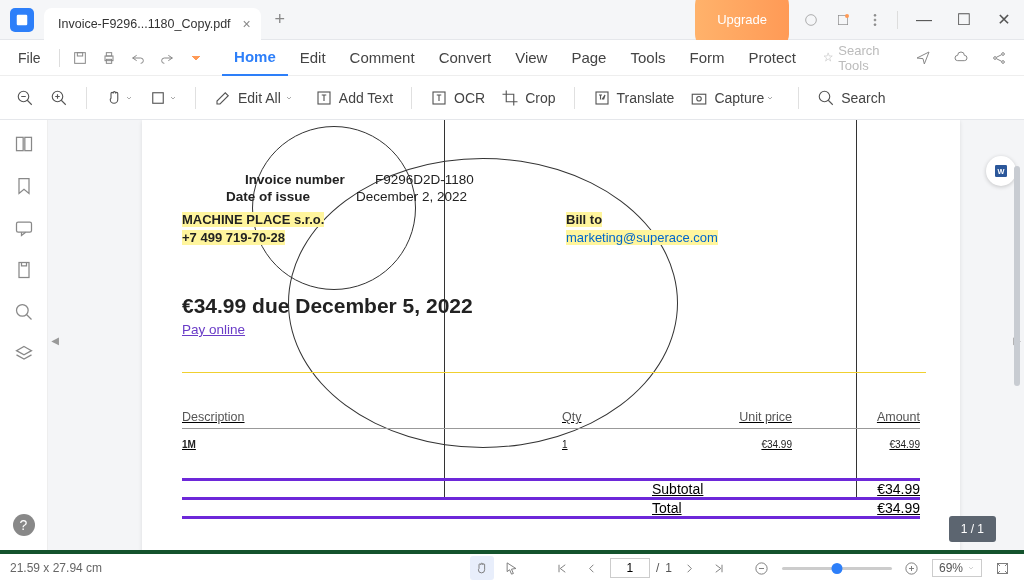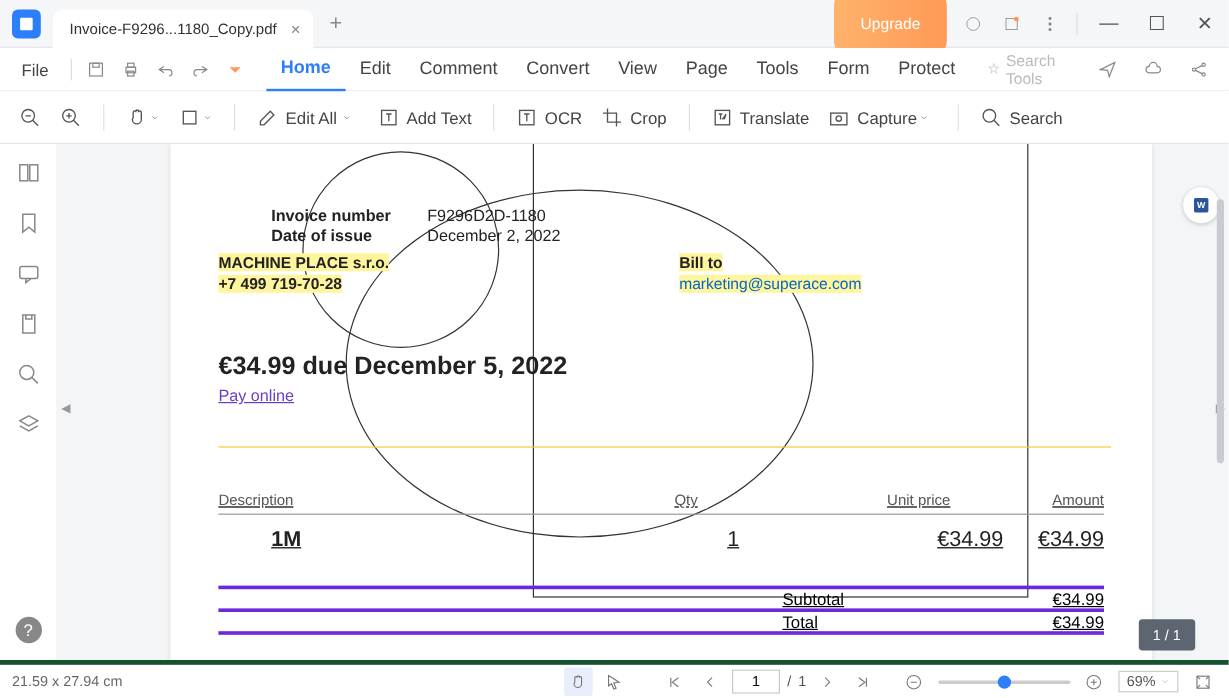--- a/index.html
+++ b/index.html
@@ -47,21 +47,21 @@
 .hl{background:#fff59d;display:inline;font-size:13px;font-weight:600;color:#222;}
 .hl2{background:#fff59d;display:inline;font-size:13px;color:#0066cc;}
 .due{font-size:21px;font-weight:600;margin-top:20px;color:#222;}
 .paylink{color:#6a3cc7;text-decoration:underline;font-size:13.5px;margin-top:12px;display:inline-block;}
 .tbl{margin-top:44px;width:100%;}
 .thead{display:flex;font-size:12.5px;color:#555;border-bottom:1px solid #999;padding-bottom:4px;}
 .thead .c1{flex:0 0 380px;}
 .thead .c2{flex:0 0 90px;}
 .thead .c3{flex:0 0 140px;text-align:right;}
 .thead .c4{flex:1;text-align:right;}
-.trow{display:flex;font-size:18px;color:#222;padding:10px 0;font-weight:600;margin-left:44px;}
+.trow{display:flex;font-size:10px;color:#222;padding:10px 0;font-weight:600;}
 .trow .c1{flex:0 0 380px;}
 .trow .c2{flex:0 0 90px;font-weight:400;}
 .trow .c3{flex:0 0 140px;text-align:right;font-weight:400;}
 .trow .c4{flex:1;text-align:right;font-weight:400;}
 .sumrow{display:flex;font-size:14px;padding:0 0;border-top:3px solid #6d28d9;}
 .sumrow .sl{flex:0 0 470px;}
 .sumrow .lb{flex:0 0 140px;}
 .sumrow .vl{flex:1;text-align:right;}
 .rect{position:absolute;border:1.5px solid #333;background:transparent;}
 .circ{position:absolute;border:1.5px solid #333;border-radius:50%;background:transparent;}
@@ -317,21 +317,21 @@
       <div class="chev l">◀</div>
       <div class="chev r">▶</div>
       <div class="page">
 
         <div class="rect" style="left:302px;top:-40px;width:413px;height:418px;"></div>
         <div class="circ" style="left:110px;top:6px;width:164px;height:164px;"></div>
         <div class="circ" style="left:146px;top:38px;width:390px;height:290px;"></div>
         <div class="yellow-line" style="left:40px;top:252px;width:744px;"></div>
 
         <div class="content">
-          <div class="invrow" style="margin-left:44px;">
+          <div class="invrow" style="margin-left:63px;">
               <span class="lab">Invoice number</span>
               <span class="val">F9296D2D-1180</span>
             </div>
           <div class="invrow" style="margin-left:44px;">
               <span class="lab">Date of issue</span>
               <span class="val">December 2, 2022</span>
             </div>
           <div style="position:absolute;top:40px;left:0;"><span class="hl">MACHINE PLACE s.r.o.</span></div>
           <div style="position:absolute;top:58px;left:0;"><span class="hl">+7 499 719-70-28</span></div>
           <div style="position:absolute;top:40px;left:384px;"><span class="hl">Bill to</span></div>

